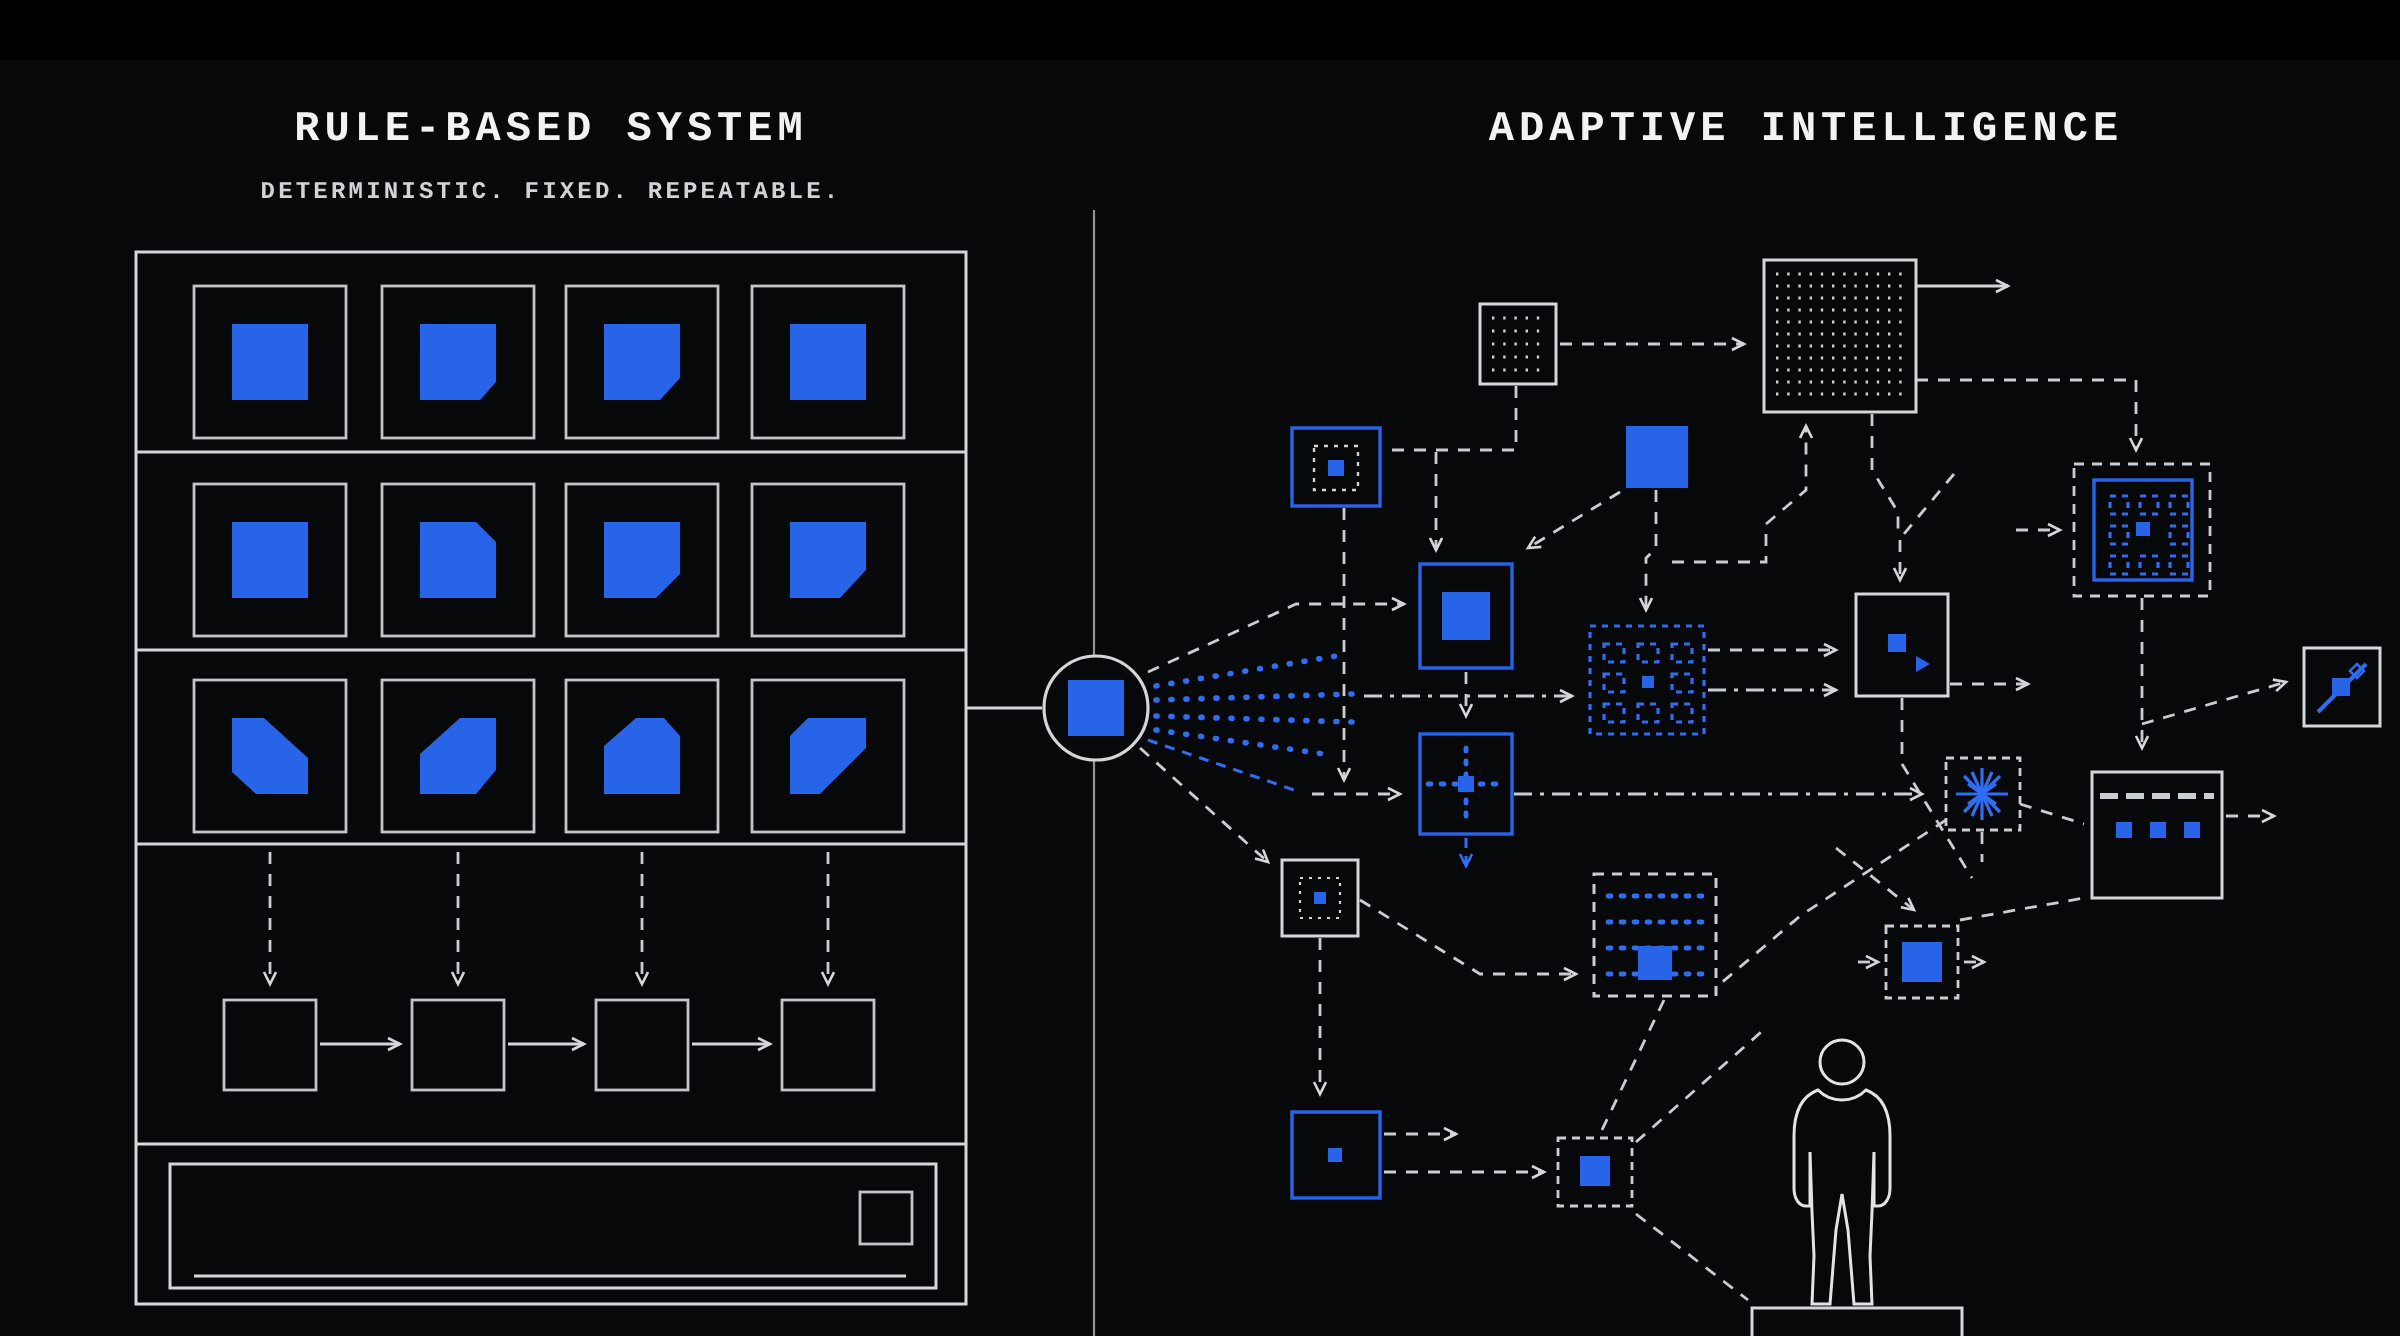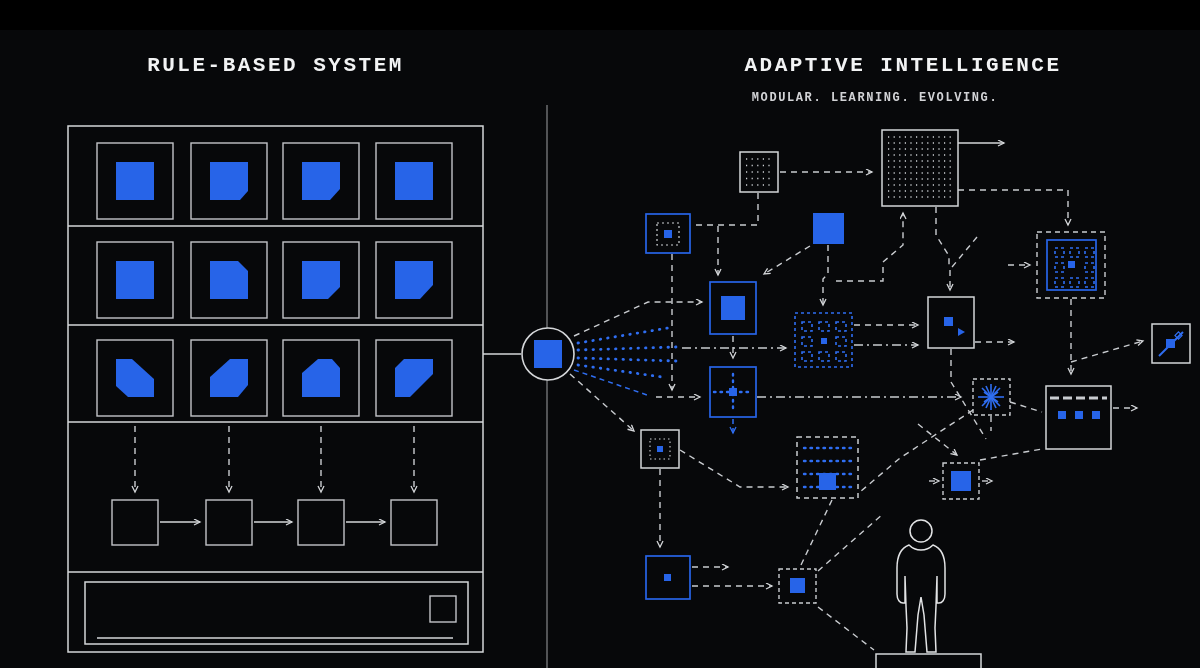--- a/index.html
+++ b/index.html
@@ -26,22 +26,22 @@
   .bdot{stroke:#2f6ef2;fill:none;stroke-width:2.4;stroke-dasharray:1.5 5;stroke-linecap:round;}
   .bdash{stroke:#2f6ef2;fill:none;stroke-width:1.6;stroke-dasharray:3 3;}
   .bg{fill:#07080a;stroke:none;}
 </style>
 </head>
 <body>
 
 <div id="stage">
 
   <div class="hdr title" id="lt">RULE-BASED SYSTEM</div>
+  <div class="hdr sub" id="ls">DETERMINISTIC. FIXED. REPEATABLE.</div>
   <div class="hdr title" id="rt">ADAPTIVE INTELLIGENCE</div>
-  <div class="hdr sub" id="rs">MODULAR. LEARNING. EVOLVING.</div>
 
   <svg width="1200" height="668" viewBox="0 0 1200 668">
     <defs>
       <marker id="aw" markerWidth="10" markerHeight="10" refX="7" refY="3.5" orient="auto" markerUnits="userSpaceOnUse">
         <path d="M1,0.5 L7,3.5 L1,6.5" fill="none" stroke="#d4d6d9" stroke-width="1.3"></path>
       </marker>
       <marker id="ab" markerWidth="10" markerHeight="10" refX="7" refY="3.5" orient="auto" markerUnits="userSpaceOnUse">
         <path d="M1,0.5 L7,3.5 L1,6.5" fill="none" stroke="#2f6ef2" stroke-width="1.3"></path>
       </marker>
     </defs>

